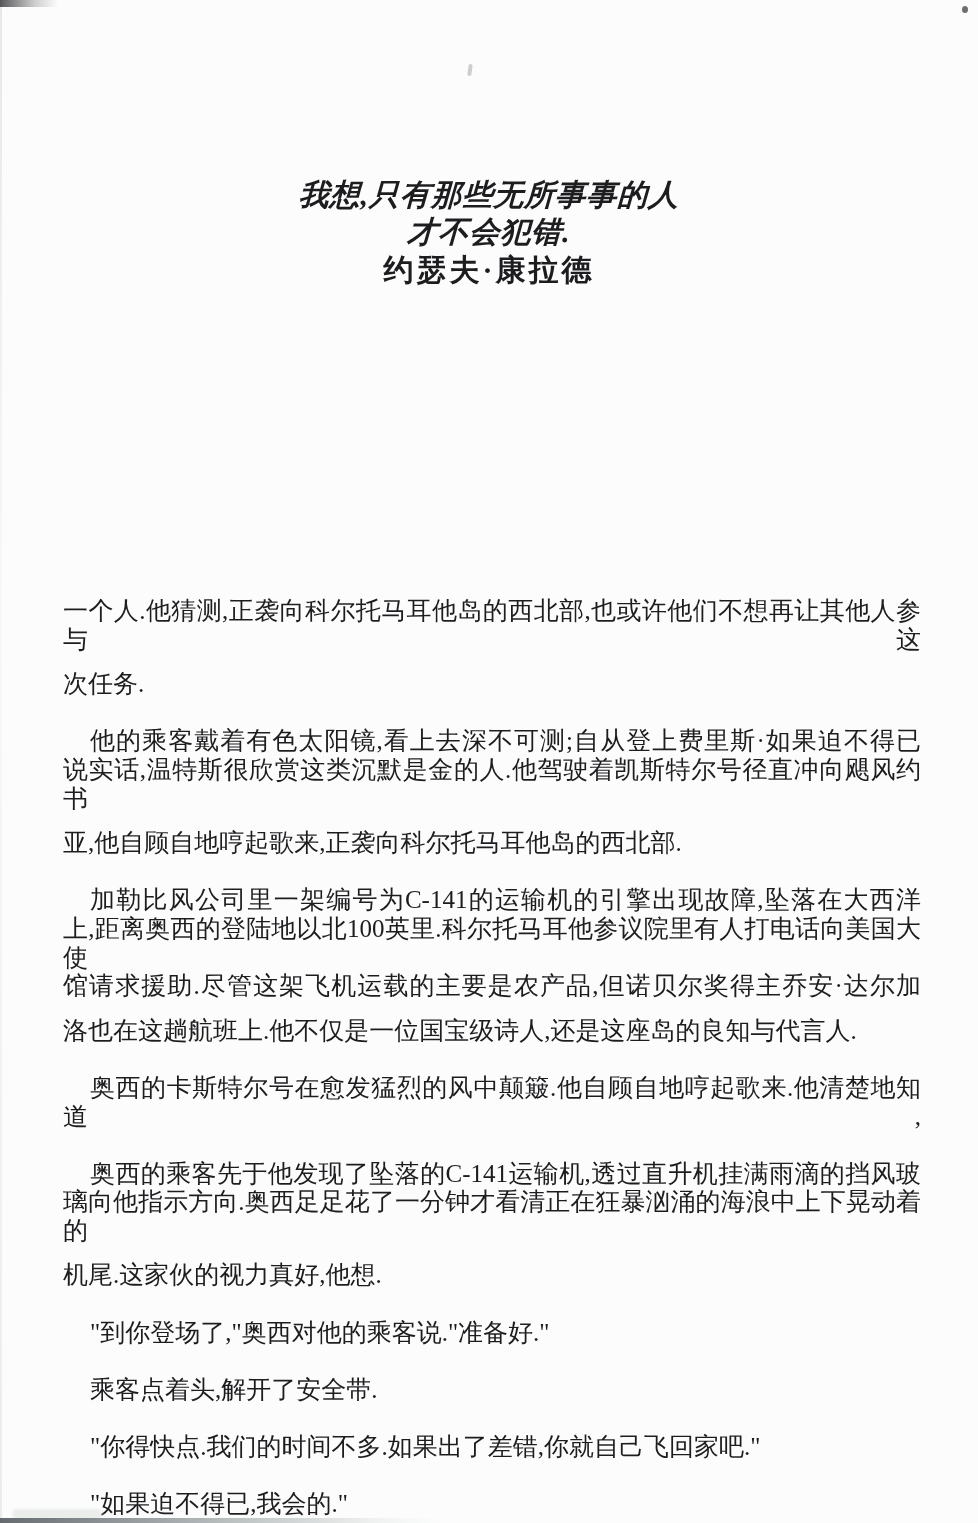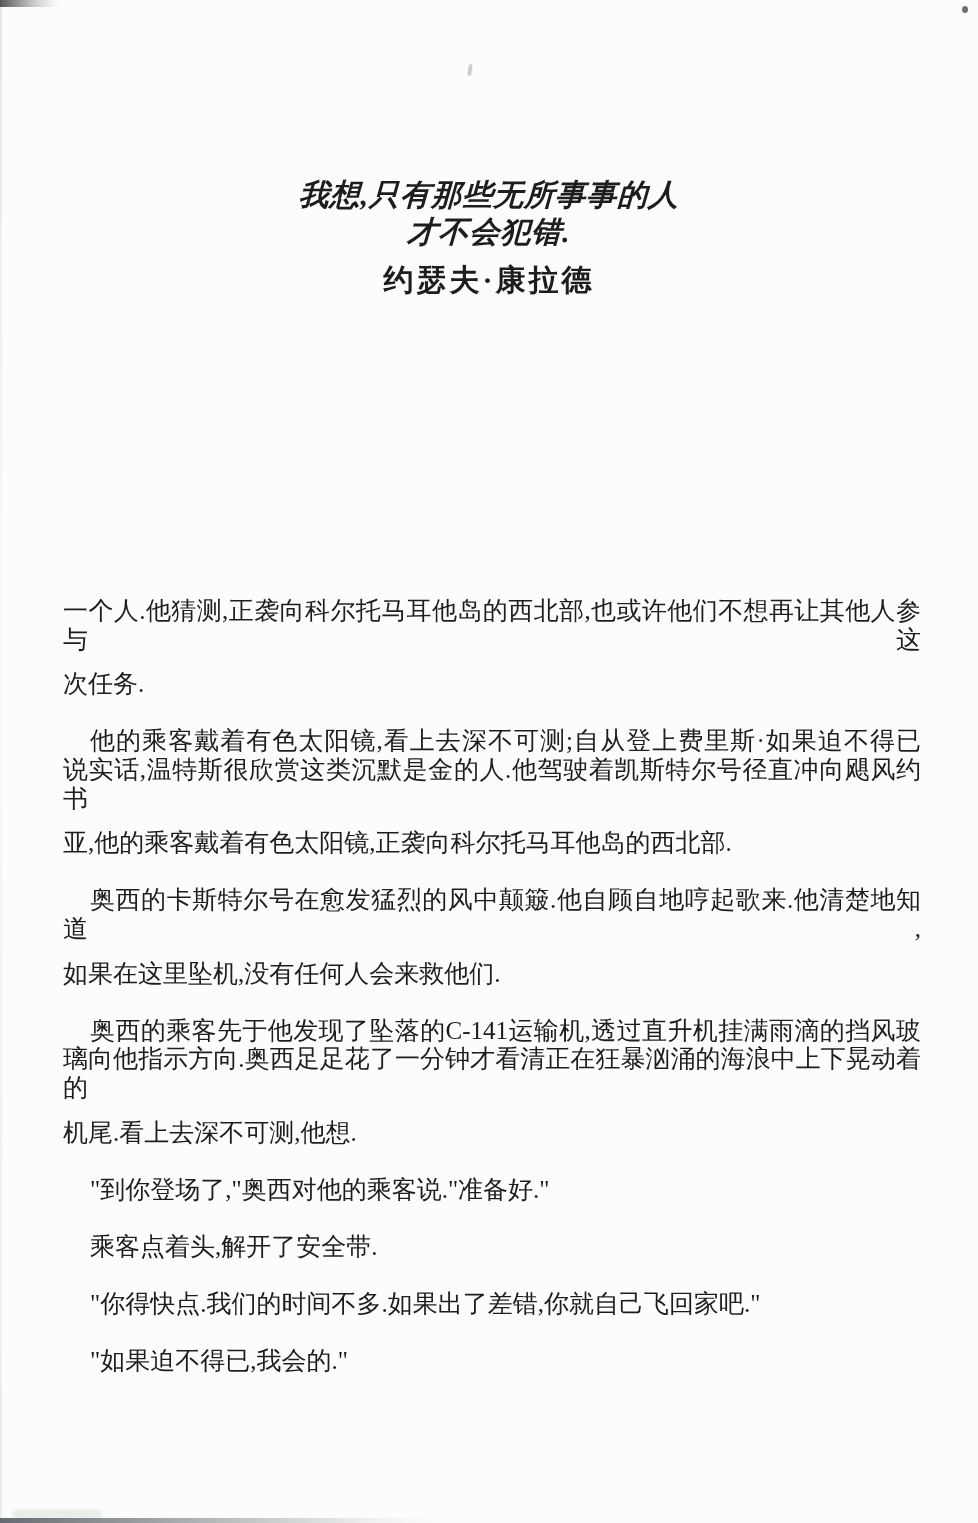--- a/index.html
+++ b/index.html
@@ -26,21 +26,21 @@
   .epi-line {
     font-style: italic;
     transform: skewX(-2deg);
     font-weight: 600;
     letter-spacing: 1px;
   }
   .epi-attr {
     font-style: normal;
     font-weight: 600;
     letter-spacing: 3px;
-    margin-top: 11px;
+    margin-top: 1px;
   }
 
   
   .body-text {
     position: absolute;
     top: 597px;
     left: 63px;
     width: 858px;
     font-size: 25px;
     line-height: 28.6px;
@@ -99,33 +99,38 @@
   <div class="body-text">
 
     <p class="para">
       <span class="pline">一个人.他猜测,正袭向科尔托马耳他岛的西北部,也或许他们不想再让其他人参与这</span>
       <span class="pline last">次任务.</span>
     </p>
 
     <p class="para">
       <span class="pline indent">他的乘客戴着有色太阳镜,看上去深不可测;自从登上费里斯·如果迫不得已</span>
       <span class="pline">说实话,温特斯很欣赏这类沉默是金的人.他驾驶着凯斯特尔号径直冲向飓风约书</span>
-      <span class="pline last">亚,他的乘客戴着有色太阳镜,正袭向科尔托马耳他岛的西北部.</span>
+      <span class="pline last">亚,他自顾自地哼起歌来,正袭向科尔托马耳他岛的西北部.</span>
     </p>
 
+    <p class="para">
+      <span class="pline indent">加勒比风公司里一架编号为C-141的运输机的引擎出现故障,坠落在大西洋</span>
+      <span class="pline">上,距离奥西的登陆地以北100英里.科尔托马耳他参议院里有人打电话向美国大使</span>
+      <span class="pline">馆请求援助.尽管这架飞机运载的主要是农产品,但诺贝尔奖得主乔安·达尔加</span>
+      <span class="pline last">洛也在这趟航班上.他不仅是一位国宝级诗人,还是这座岛的良知与代言人.</span>
+    </p>
 
     <p class="para">
       <span class="pline indent">奥西的卡斯特尔号在愈发猛烈的风中颠簸.他自顾自地哼起歌来.他清楚地知道,</span>
-      <span class="pline last">如果在这里坠机,没有任何人会来救他们.</span>
     </p>
 
     <p class="para">
       <span class="pline indent">奥西的乘客先于他发现了坠落的C-141运输机,透过直升机挂满雨滴的挡风玻</span>
       <span class="pline">璃向他指示方向.奥西足足花了一分钟才看清正在狂暴汹涌的海浪中上下晃动着的</span>
-      <span class="pline last">机尾.看上去深不可测,他想.</span>
+      <span class="pline last">机尾.这家伙的视力真好,他想.</span>
     </p>
 
     <p class="para">
       <span class="pline last indent">"到你登场了,"奥西对他的乘客说."准备好."</span>
     </p>
 
     <p class="para">
       <span class="pline last indent">乘客点着头,解开了安全带.</span>
     </p>
 

